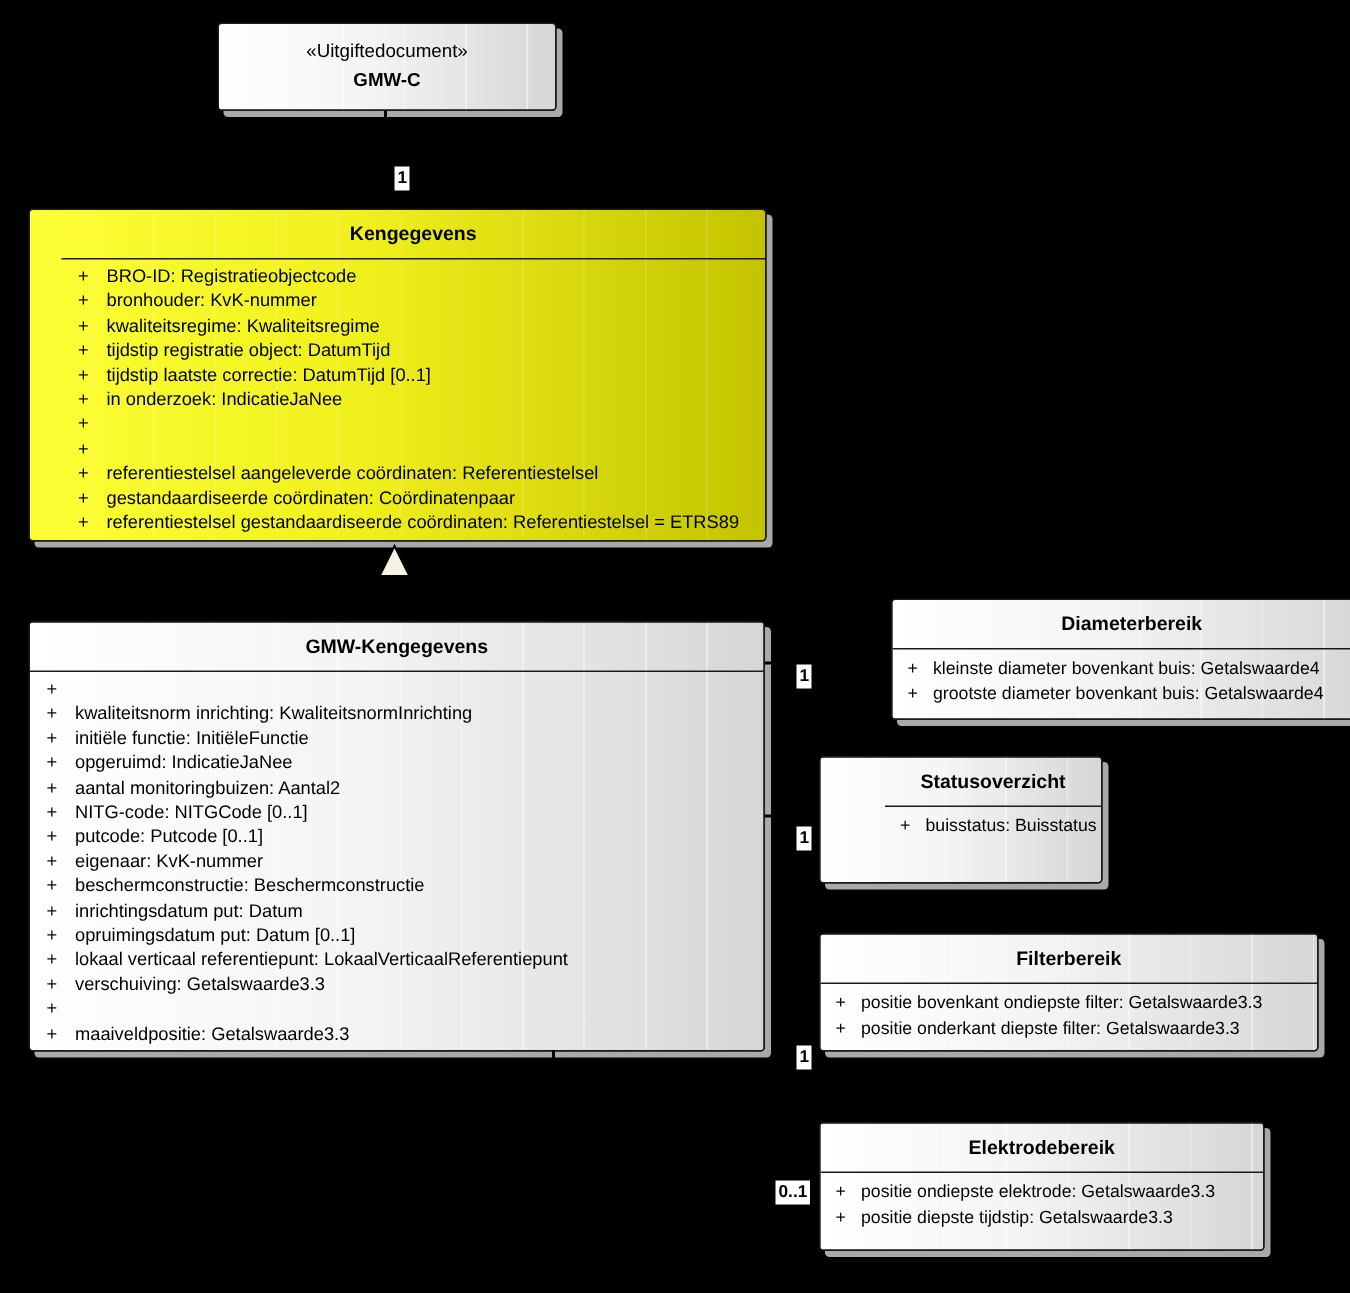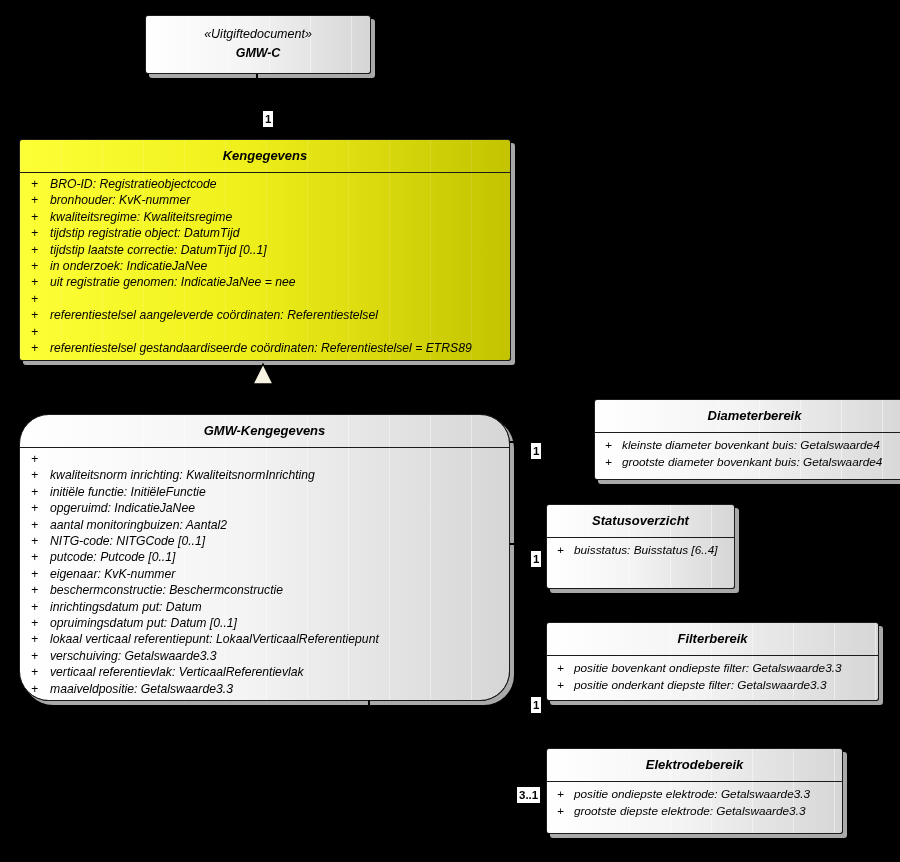--- a/index.html
+++ b/index.html
@@ -17,21 +17,20 @@
     height: 862px;
   }
   .uml-class {
     position: absolute;
     box-sizing: border-box;
     border: 1px solid #1b1b1b;
     border-radius: 3px;
     box-shadow: 4px 4px 0 #a9a9a9;
     overflow: hidden;
     color: #000;
-    font-style: italic;
   }
   .fill-gray {
     background:
       repeating-linear-gradient(to right, rgba(255,255,255,0.45) 0 1px, rgba(255,255,255,0) 1px 41px),
       linear-gradient(to right, #ffffff 0%, #f4f4f4 45%, #d6d6d6 100%);
   }
   .fill-yellow {
     background:
       repeating-linear-gradient(to right, rgba(255,255,255,0.12) 0 1px, rgba(255,255,255,0) 1px 41px),
       linear-gradient(to right, #fdff36 0%, #f0f01c 45%, #c3c300 100%);
@@ -97,21 +96,21 @@
 
   <div class="uml-class fill-gray" style="left:145px; top:15px; width:226px; height:59px;">
     <div class="doc-box-inner">
       <div>«Uitgiftedocument»</div>
       <div class="doc-name">GMW-C</div>
     </div>
   </div>
   <div class="tick" style="left:256px; top:74px; width:2px; height:7px;"></div>
   <div class="mult" style="left:263px; top:111px;">1</div>
 
-  <div class="uml-class fill-yellow" style="left:19px; top:139px; width:492px; height:222px;">
+  <div class="uml-class fill-yellow" style="left:19px; top:139px; width:492px; height:222px;padding-left:21px;">
     <div class="uml-title">Kengegevens</div>
     <div class="attrs">
 
         <div class="attr">
           <span class="vis">+</span>
           <span class="txt">BRO-ID: Registratieobjectcode</span>
         </div>
 
         <div class="attr">
           <span class="vis">+</span>
@@ -133,48 +132,48 @@
           <span class="txt">tijdstip laatste correctie: DatumTijd [0..1]</span>
         </div>
 
         <div class="attr">
           <span class="vis">+</span>
           <span class="txt">in onderzoek: IndicatieJaNee</span>
         </div>
 
         <div class="attr">
           <span class="vis">+</span>
-          <span class="txt">uit registratie genomen: IndicatieJaNee = nee</span>
         </div>
 
         <div class="attr">
           <span class="vis">+</span>
         </div>
 
         <div class="attr">
           <span class="vis">+</span>
           <span class="txt">referentiestelsel aangeleverde coördinaten: Referentiestelsel</span>
         </div>
 
         <div class="attr">
           <span class="vis">+</span>
+          <span class="txt">gestandaardiseerde coördinaten: Coördinatenpaar</span>
         </div>
 
         <div class="attr">
           <span class="vis">+</span>
           <span class="txt">referentiestelsel gestandaardiseerde coördinaten: Referentiestelsel = ETRS89</span>
         </div>
       </div>
   </div>
 
   <svg class="gen-arrow" width="24" height="24" style="left:251px; top:362px;">
     <polygon points="12,2 22,22 2,22" fill="#f8f2e2" stroke="#000000" stroke-width="1.4"></polygon>
   </svg>
 
-  <div class="uml-class fill-gray" style="left:19px; top:414px; width:491px; height:287px;border-radius:30px;">
+  <div class="uml-class fill-gray" style="left:19px; top:414px; width:491px; height:287px;">
     <div class="uml-title">GMW-Kengegevens</div>
     <div class="attrs">
 
         <div class="attr">
           <span class="vis">+</span>
         </div>
 
         <div class="attr">
           <span class="vis">+</span>
           <span class="txt">kwaliteitsnorm inrichting: KwaliteitsnormInrichting</span>
@@ -230,21 +229,20 @@
           <span class="txt">lokaal verticaal referentiepunt: LokaalVerticaalReferentiepunt</span>
         </div>
 
         <div class="attr">
           <span class="vis">+</span>
           <span class="txt">verschuiving: Getalswaarde3.3</span>
         </div>
 
         <div class="attr">
           <span class="vis">+</span>
-          <span class="txt">verticaal referentievlak: VerticaalReferentievlak</span>
         </div>
 
         <div class="attr">
           <span class="vis">+</span>
           <span class="txt">maaiveldpositie: Getalswaarde3.3</span>
         </div>
       </div>
   </div>
   <div class="tick" style="left:510px; top:441px; width:7px; height:2px;"></div>
   <div class="tick" style="left:510px; top:543px; width:7px; height:2px;"></div>
@@ -260,21 +258,21 @@
         </div>
 
         <div class="attr">
           <span class="vis">+</span>
           <span class="txt">grootste diameter bovenkant buis: Getalswaarde4</span>
         </div>
       </div>
   </div>
   <div class="mult" style="left:531px; top:443px;">1</div>
 
-  <div class="uml-class fill-gray" style="left:546px; top:504px; width:189px; height:85px;">
+  <div class="uml-class fill-gray" style="left:546px; top:504px; width:189px; height:85px;padding-left:43px;">
     <div class="uml-title">Statusoverzicht</div>
     <div class="attrs small-attrs">
 
         <div class="attr">
           <span class="vis">+</span>
           <span class="txt">buisstatus: Buisstatus [6..4]</span>
         </div>
       </div>
   </div>
   <div class="mult" style="left:531px; top:551px;">1</div>
@@ -300,19 +298,19 @@
     <div class="uml-title">Elektrodebereik</div>
     <div class="attrs small-attrs">
 
         <div class="attr">
           <span class="vis">+</span>
           <span class="txt">positie ondiepste elektrode: Getalswaarde3.3</span>
         </div>
 
         <div class="attr">
           <span class="vis">+</span>
-          <span class="txt">grootste diepste elektrode: Getalswaarde3.3</span>
-        </div>
-      </div>
-  </div>
-  <div class="mult" style="left:517px; top:787px;">3..1</div>
+          <span class="txt">positie diepste tijdstip: Getalswaarde3.3</span>
+        </div>
+      </div>
+  </div>
+  <div class="mult" style="left:517px; top:787px;">0..1</div>
 
 </div>
 
 </body></html>

